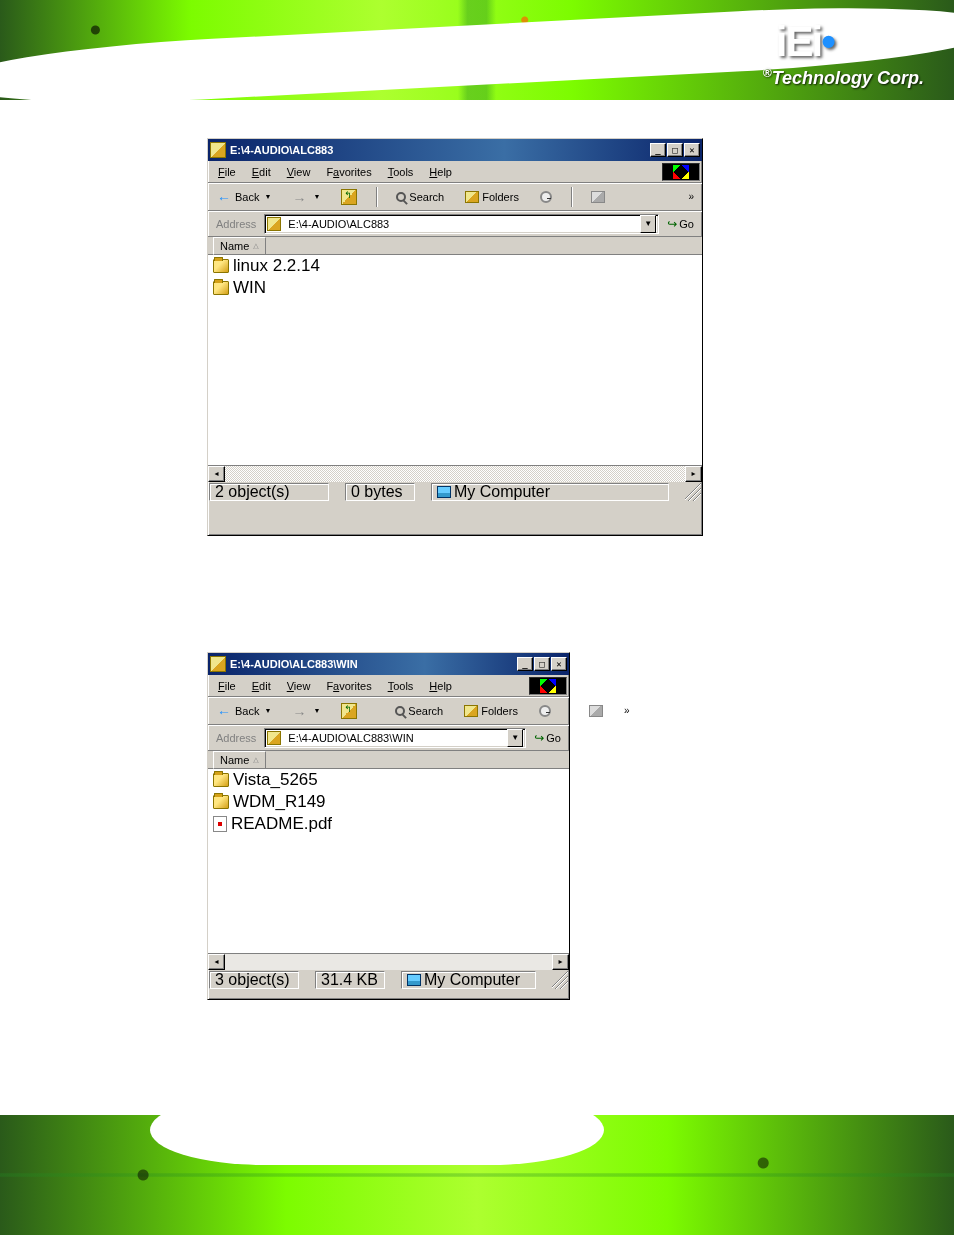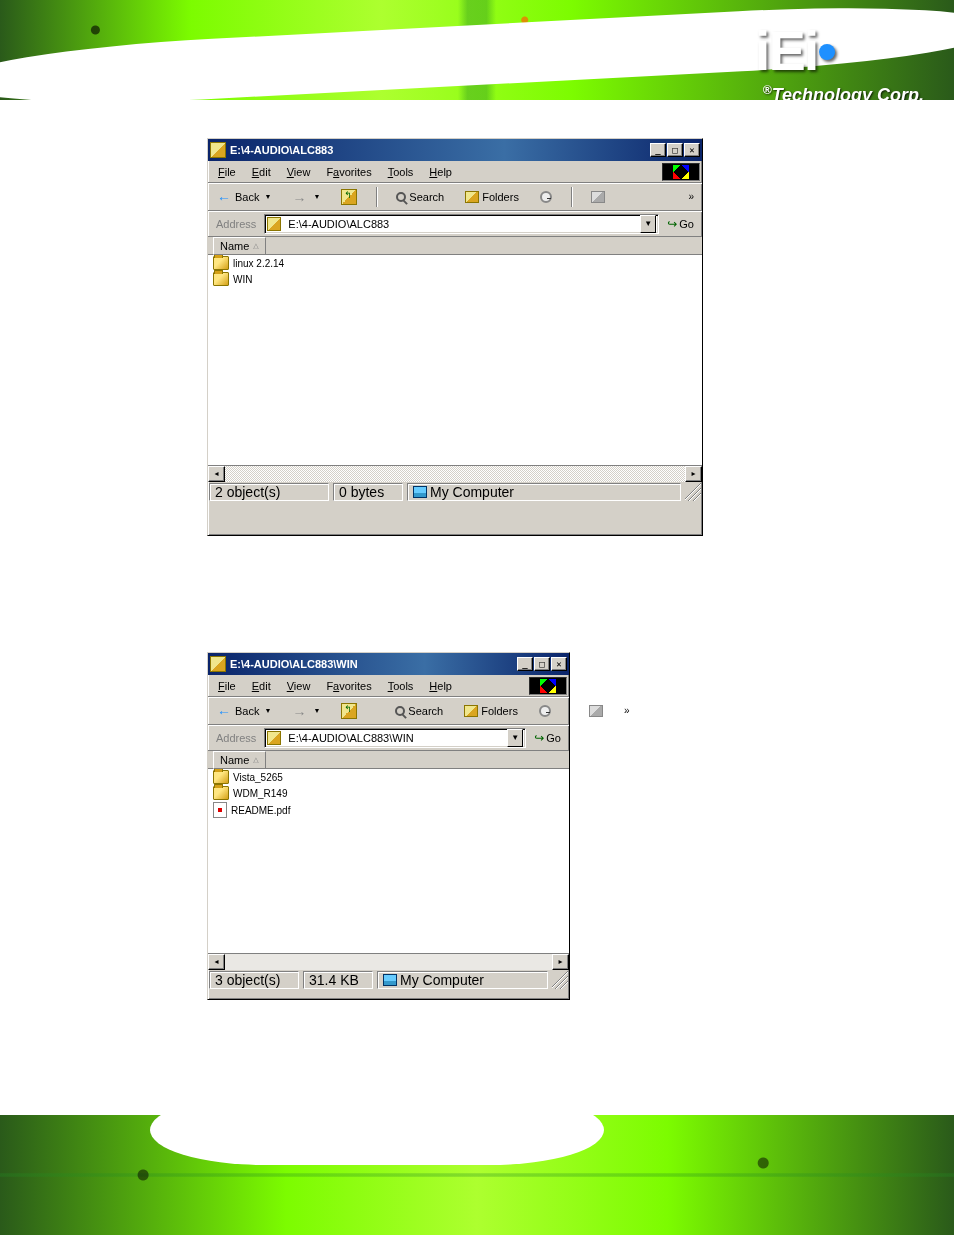--- a/index.html
+++ b/index.html
@@ -46,24 +46,25 @@
     .logo-block {
       position: absolute;
       right: 30px;
       top: 18px;
       text-align: left;
       z-index: 2;
     }
     .logo-text {
       font-family: Arial, sans-serif;
       font-weight: 900;
-      font-size: 56px;
+      font-size: 42px;
       color: #fff;
       text-shadow: 2px 2px 3px rgba(0,0,0,0.6);
       letter-spacing: -2px;
+      margin-left: 21px;
     }
     .logo-text .dot { color: #1e90ff; }
     .logo-sub {
       font-family: Arial, sans-serif;
       font-weight: 900;
       font-size: 18px;
       font-style: italic;
       color: #fff;
       text-shadow: 1px 1px 2px rgba(0,0,0,0.8);
       margin-left: 8px;
@@ -330,21 +331,21 @@
       position: relative;
     }
     .window1 .file-list { height: 210px; }
     .window2 .file-list { height: 184px; }
     
     .file-item {
       display: flex;
       align-items: center;
       gap: 4px;
       padding: 1px 5px;
-      font-size: 10px;
+      font-size: 17px;
       cursor: pointer;
     }
     .folder-icon {
       width: 16px; height: 14px;
       background: linear-gradient(135deg, #ffe680 40%, #d4a017 100%);
       border: 1px solid #8b7500;
       border-radius: 1px;
       position: relative;
       flex-shrink: 0;
     }
@@ -393,23 +394,23 @@
     }
     .sb-track {
       flex: 1;
       background: repeating-conic-gradient(#d4d0c8 0% 25%, #fff 0% 50%) 50% / 2px 2px;
     }
     
     .statusbar {
       height: 20px;
       display: flex;
       align-items: stretch;
-      font-size: 14px;
+      font-size: 16px;
       padding: 1px;
-      gap: 4px;
+      gap: 16px;
     }
     .status-pane {
       border: 1px solid #808080;
       border-right-color: #fff;
       border-bottom-color: #fff;
       box-shadow: inset 1px 1px 0 #fff;
       padding: 1px 5px;
       display: flex;
       align-items: center;
       gap: 3px;

